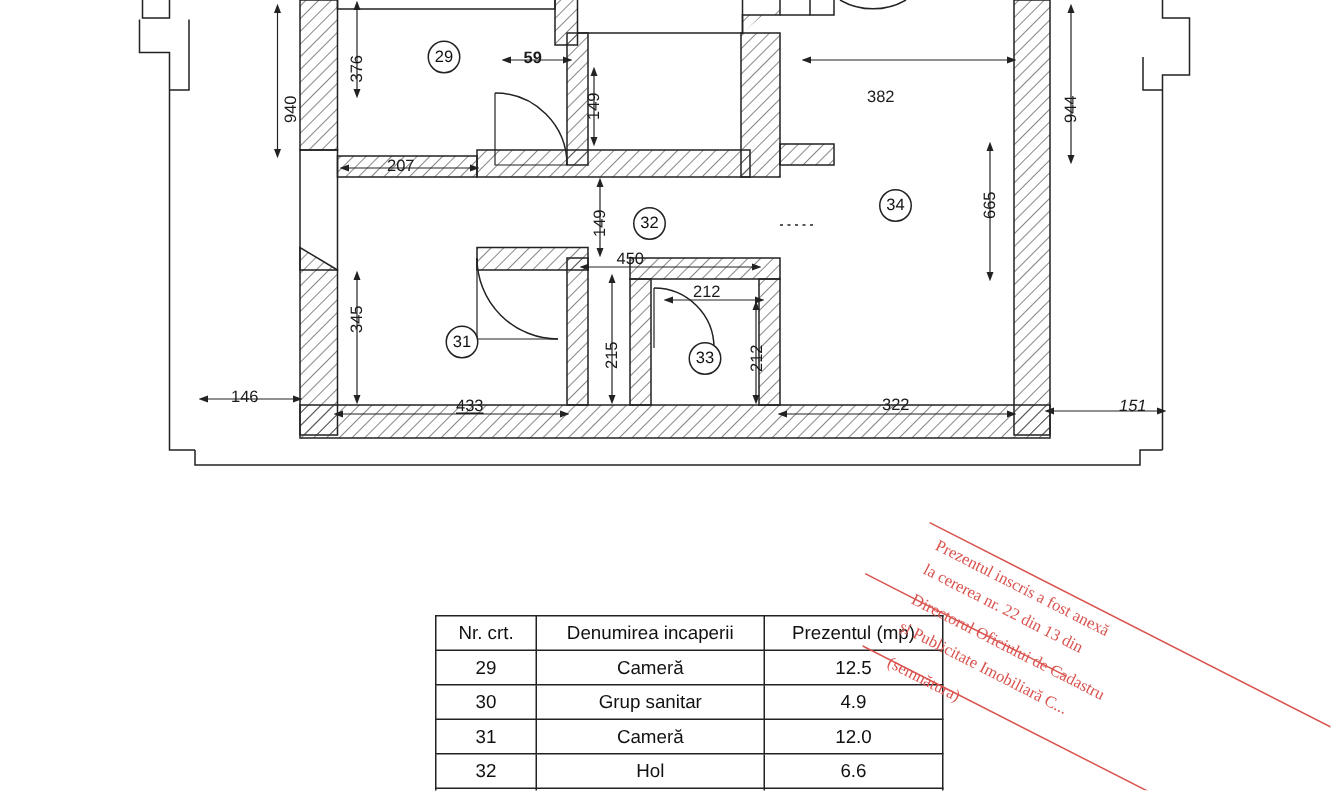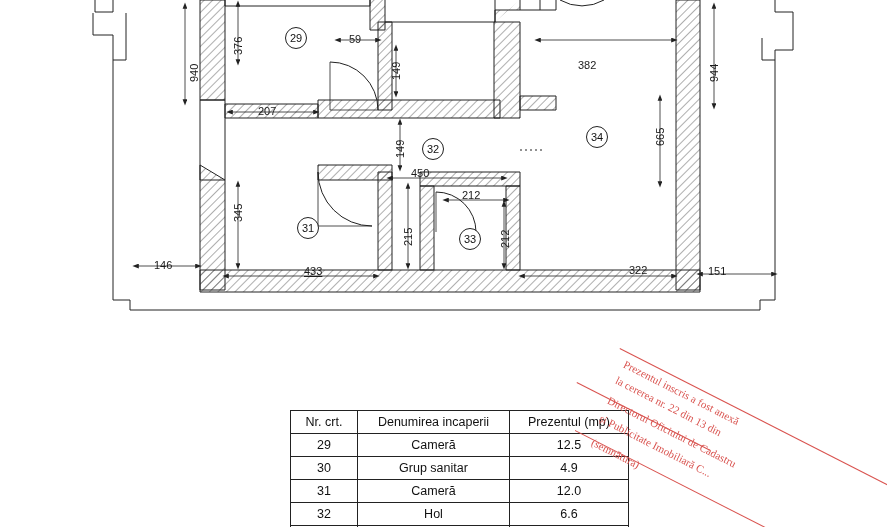--- a/index.html
+++ b/index.html
@@ -167,36 +167,36 @@
       <line x1="504" y1="206" x2="504" y2="264" marker-start="url(#arrowL)" marker-end="url(#arrowR)"></line>
       <line x1="138" y1="266" x2="196" y2="266" marker-start="url(#arrowL)" marker-end="url(#arrowR)"></line>
       <line x1="228" y1="276" x2="374" y2="276" marker-start="url(#arrowL)" marker-end="url(#arrowR)"></line>
       <line x1="524" y1="276" x2="672" y2="276" marker-start="url(#arrowL)" marker-end="url(#arrowR)"></line>
       <line x1="702" y1="274" x2="772" y2="274" marker-start="url(#arrowL)" marker-end="url(#arrowR)"></line>
     </g>
   </svg>
 
   <div class="dim vert" style="left:232px;top:55px;">376</div>
   <div class="dim vert" style="left:188px;top:82px;">940</div>
-  <div class="dim" style="left:349px;top:33px;">59</div>
+  <div class="dim" style="left:349px;top:33px;font-weight:bold;">59</div>
   <div class="dim vert" style="left:390px;top:80px;">149</div>
   <div class="dim" style="left:578px;top:31px;margin-top:28px;">382</div>
   <div class="dim vert" style="left:708px;top:82px;">944</div>
   <div class="dim" style="left:258px;top:105px;">207</div>
   <div class="dim vert" style="left:654px;top:146px;">665</div>
   <div class="dim vert" style="left:394px;top:158px;">149</div>
   <div class="dim" style="left:411px;top:167px;">450</div>
   <div class="dim vert" style="left:232px;top:222px;">345</div>
   <div class="dim" style="left:462px;top:189px;">212</div>
   <div class="dim vert" style="left:402px;top:246px;">215</div>
   <div class="dim vert" style="left:499px;top:248px;">212</div>
   <div class="dim" style="left:154px;top:259px;text-align:center;">146</div>
   <div class="dim" style="left:304px;top:265px;text-decoration:underline;">433</div>
-  <div class="dim" style="left:588px;top:264px;margin-left:41px;">322</div>
-  <div class="dim" style="left:708px;top:265px;">151</div>
+  <div class="dim" style="left:588px;top:264px;">322</div>
+  <div class="dim" style="left:746px;top:265px;font-style:italic;">151</div>
 
   <div class="room-num" style="left:285px;top:27px;">29</div>
   <div class="room-num" style="left:586px;top:126px;">34</div>
   <div class="room-num" style="left:422px;top:138px;">32</div>
   <div class="room-num" style="left:297px;top:217px;">31</div>
   <div class="room-num" style="left:459px;top:228px;">33</div>
 
   <table id="legend">
     <thead>
       <tr>

